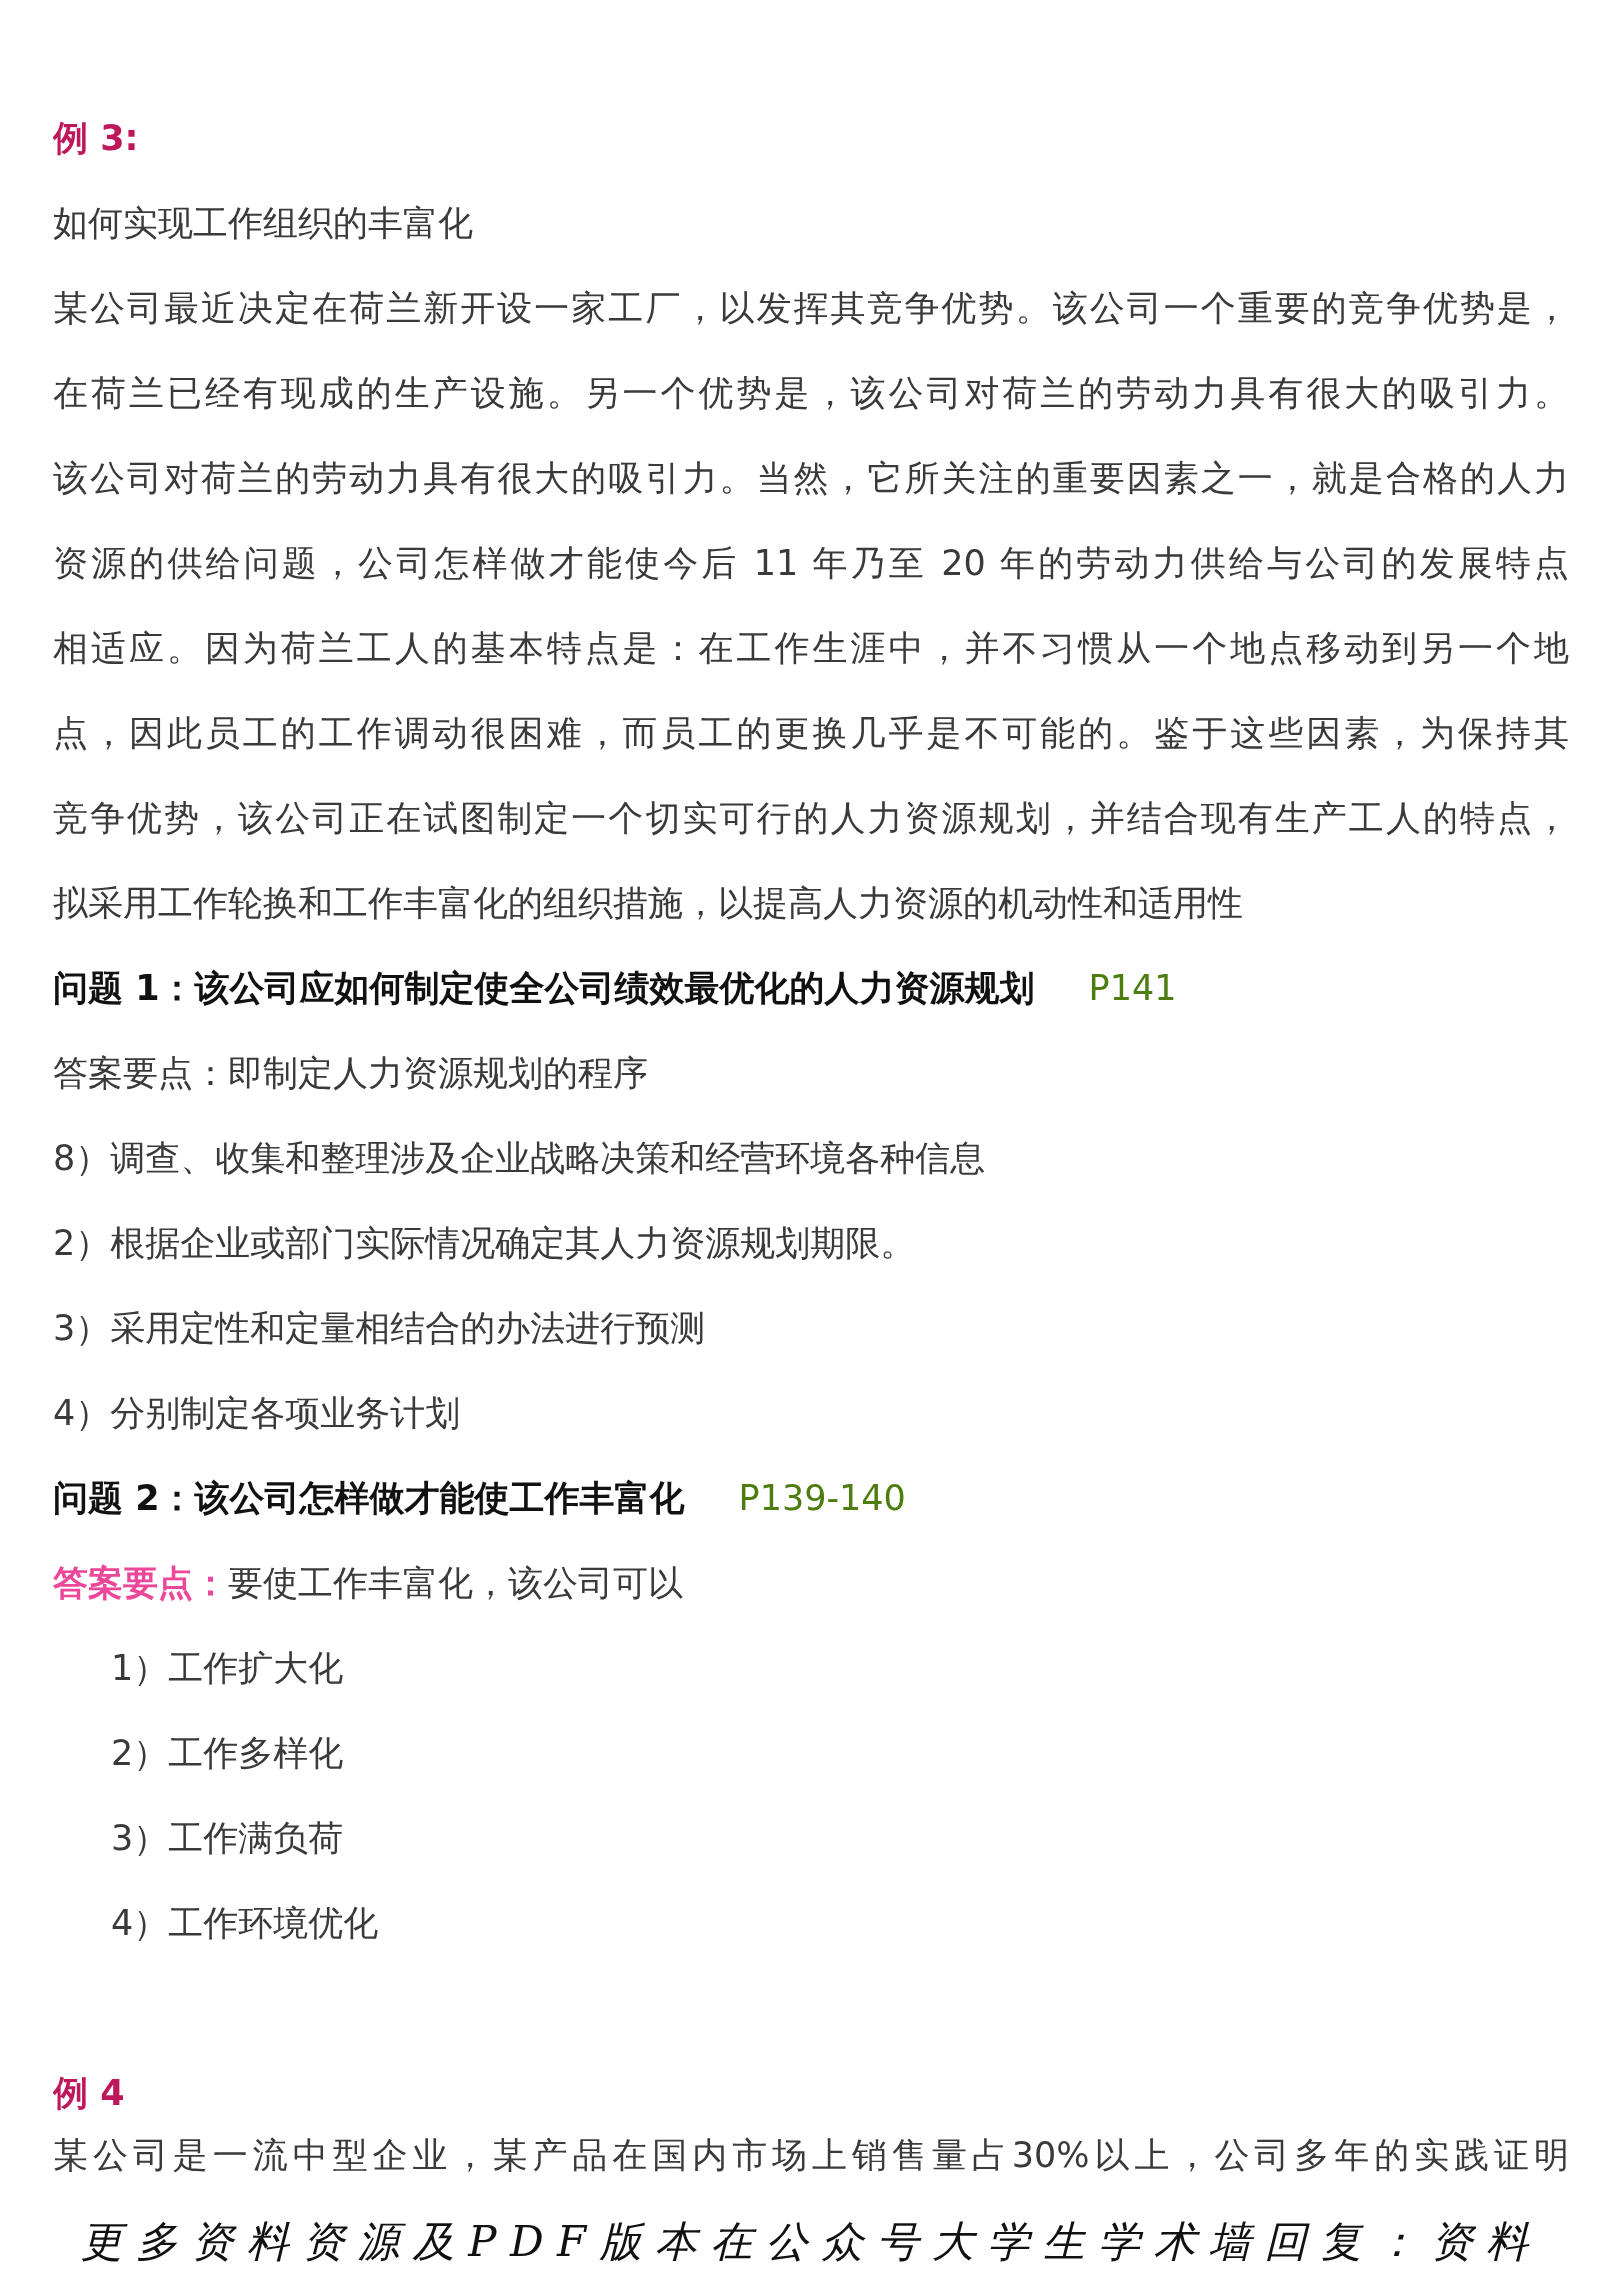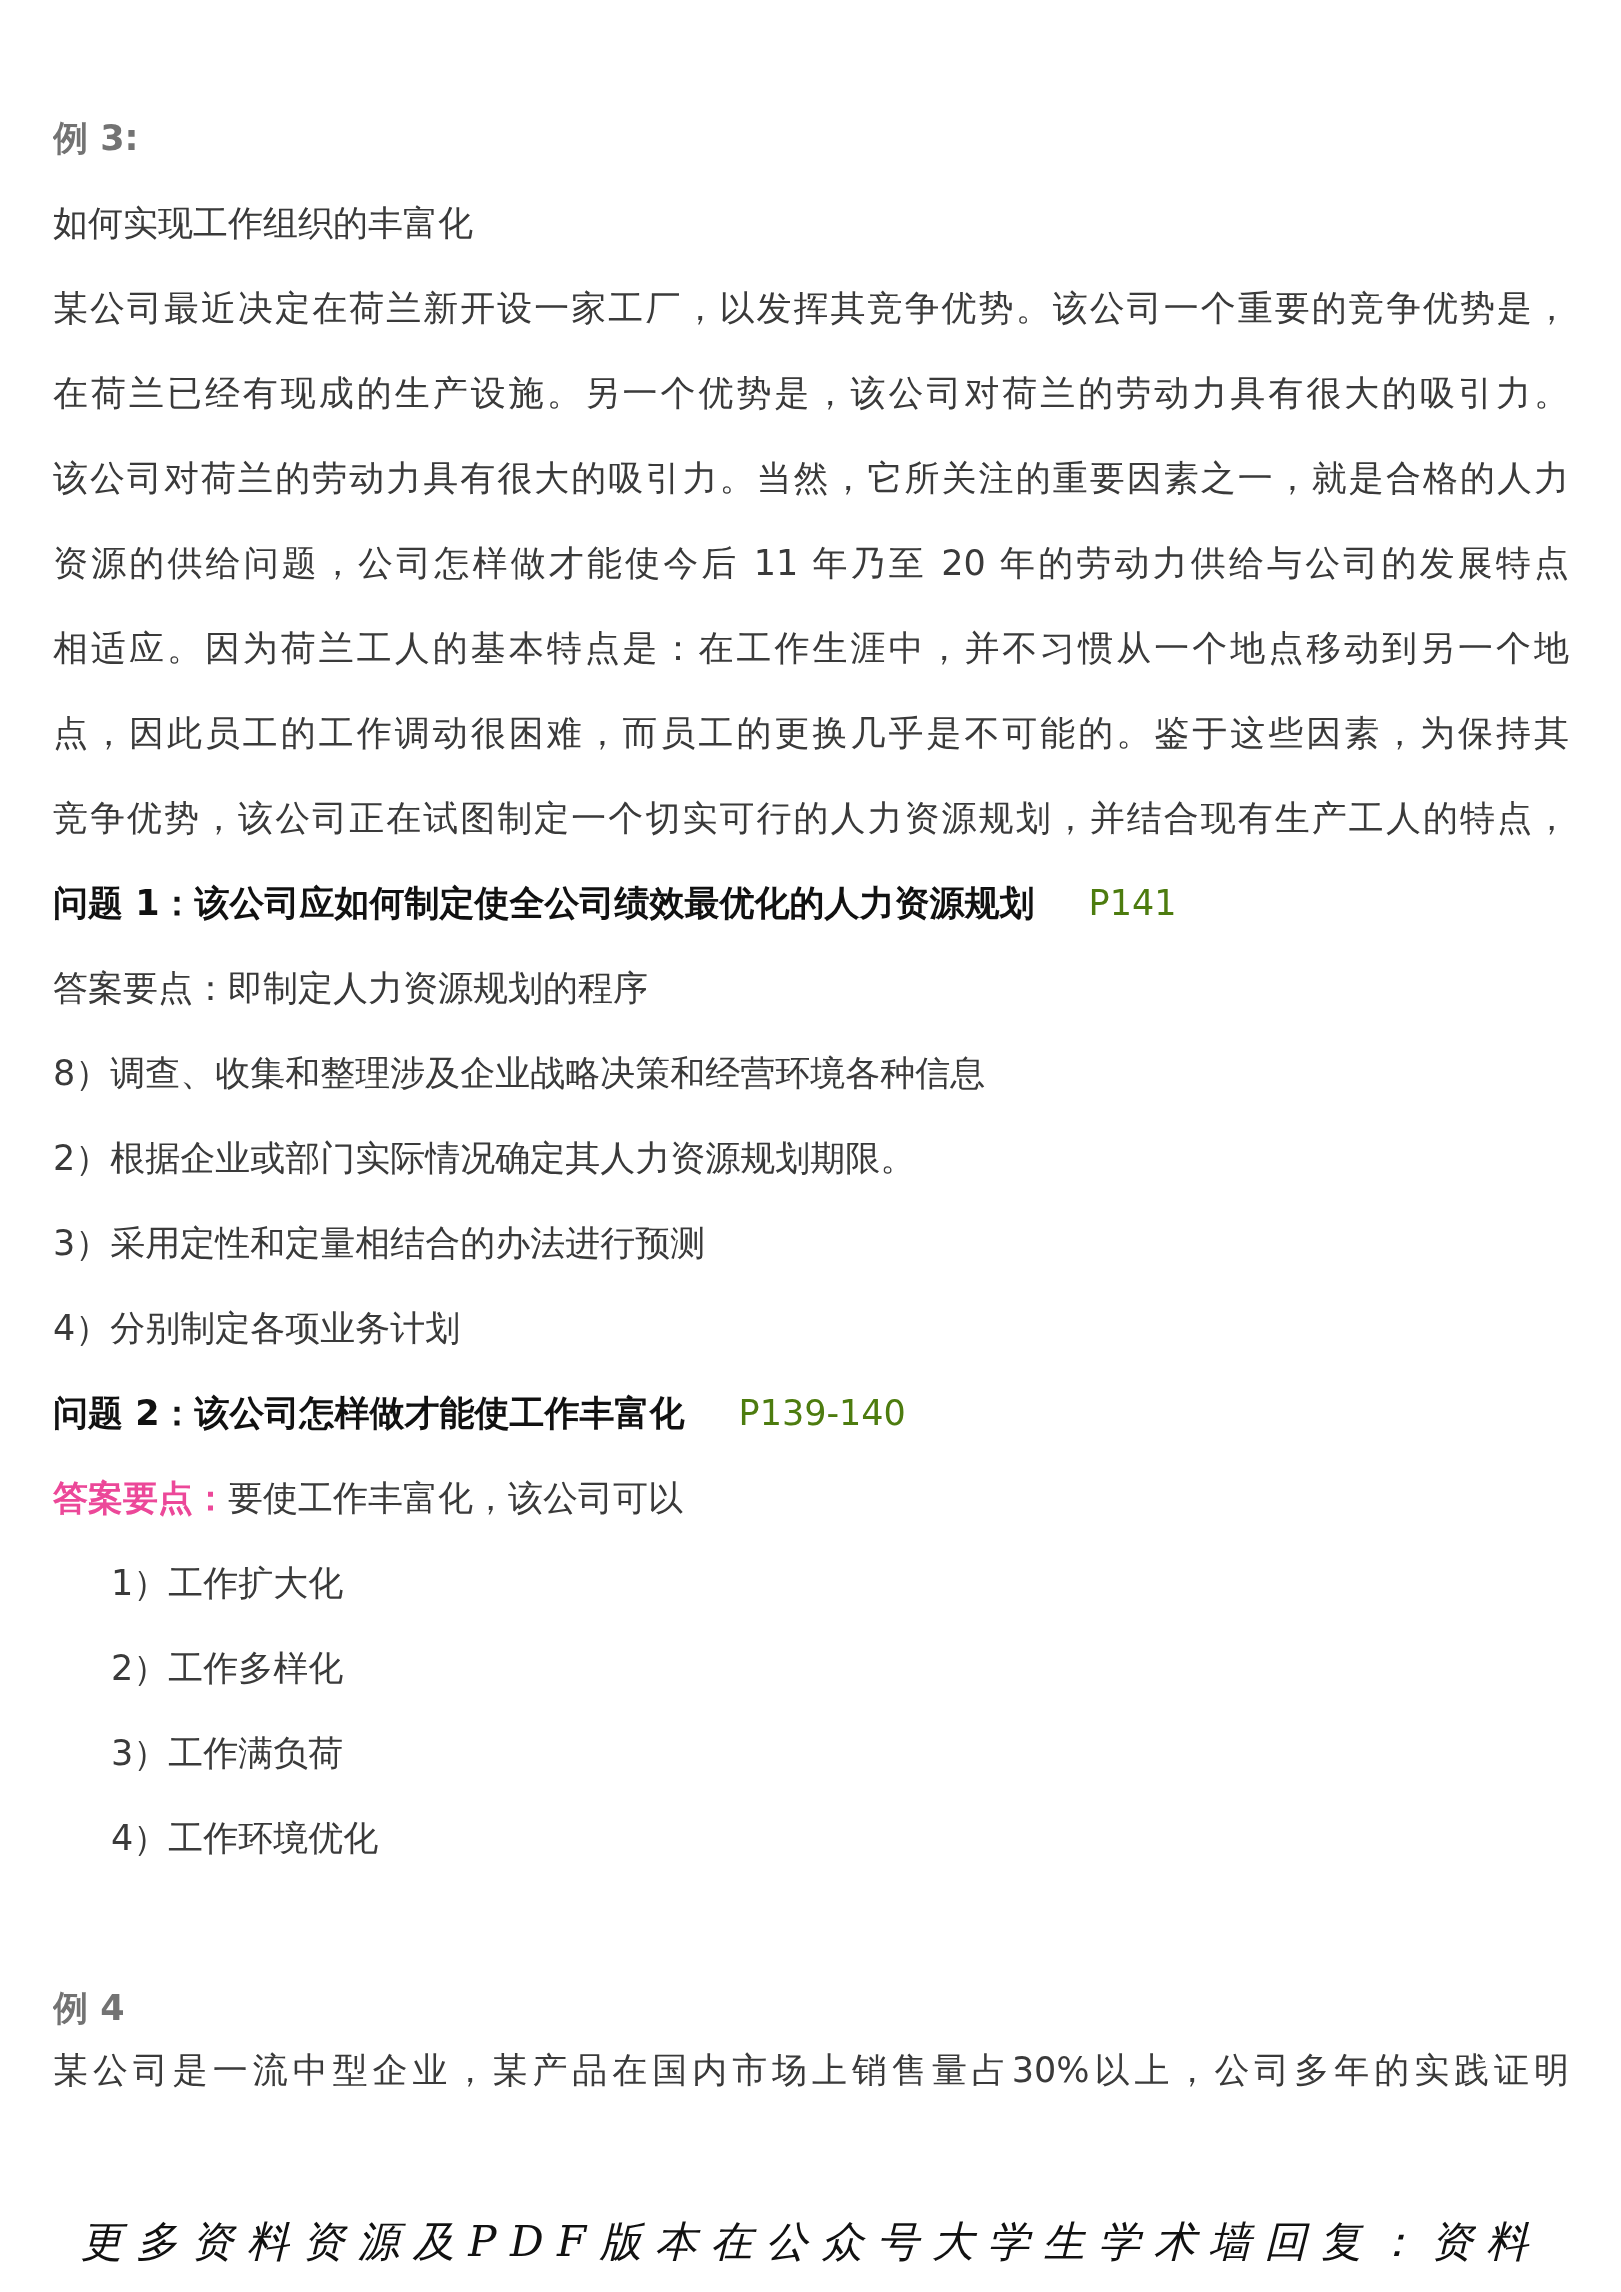--- a/index.html
+++ b/index.html
@@ -26,21 +26,21 @@
     line-height: 85px;
     height: 85px;
     white-space: nowrap;
     overflow: hidden;
   }
   .justify {
     text-align: justify;
     text-align-last: justify;
   }
   .heading {
-    color: #737373;
+    color: #be185d;
     font-weight: bold;
   }
   .question {
     color: #111111;
     font-weight: bold;
   }
   .question .ref {
     margin-left: 54px;
     font-weight: normal;
     color: #4d7c0f;
@@ -92,20 +92,21 @@
   <div class="line">如何实现工作组织的丰富化</div>
 
   <div>
     <div class="line justify">某公司最近决定在荷兰新开设一家工厂，以发挥其竞争优势。该公司一个重要的竞争优势是，</div>
     <div class="line justify">在荷兰已经有现成的生产设施。另一个优势是，该公司对荷兰的劳动力具有很大的吸引力。</div>
     <div class="line justify">该公司对荷兰的劳动力具有很大的吸引力。当然，它所关注的重要因素之一，就是合格的人力</div>
     <div class="line justify">资源的供给问题，公司怎样做才能使今后 11 年乃至 20 年的劳动力供给与公司的发展特点</div>
     <div class="line justify">相适应。因为荷兰工人的基本特点是：在工作生涯中，并不习惯从一个地点移动到另一个地</div>
     <div class="line justify">点，因此员工的工作调动很困难，而员工的更换几乎是不可能的。鉴于这些因素，为保持其</div>
     <div class="line justify">竞争优势，该公司正在试图制定一个切实可行的人力资源规划，并结合现有生产工人的特点，</div>
+    <div class="line">拟采用工作轮换和工作丰富化的组织措施，以提高人力资源的机动性和适用性</div>
   </div>
 
   <div class="line question">
     <span>问题 1：该公司应如何制定使全公司绩效最优化的人力资源规划</span><span class="ref">P141</span>
   </div>
   <div class="line">答案要点：即制定人力资源规划的程序</div>
   <div class="line">8）调查、收集和整理涉及企业战略决策和经营环境各种信息</div>
   <div class="line">2）根据企业或部门实际情况确定其人力资源规划期限。</div>
   <div class="line">3）采用定性和定量相结合的办法进行预测</div>
   <div class="line">4）分别制定各项业务计划</div>

